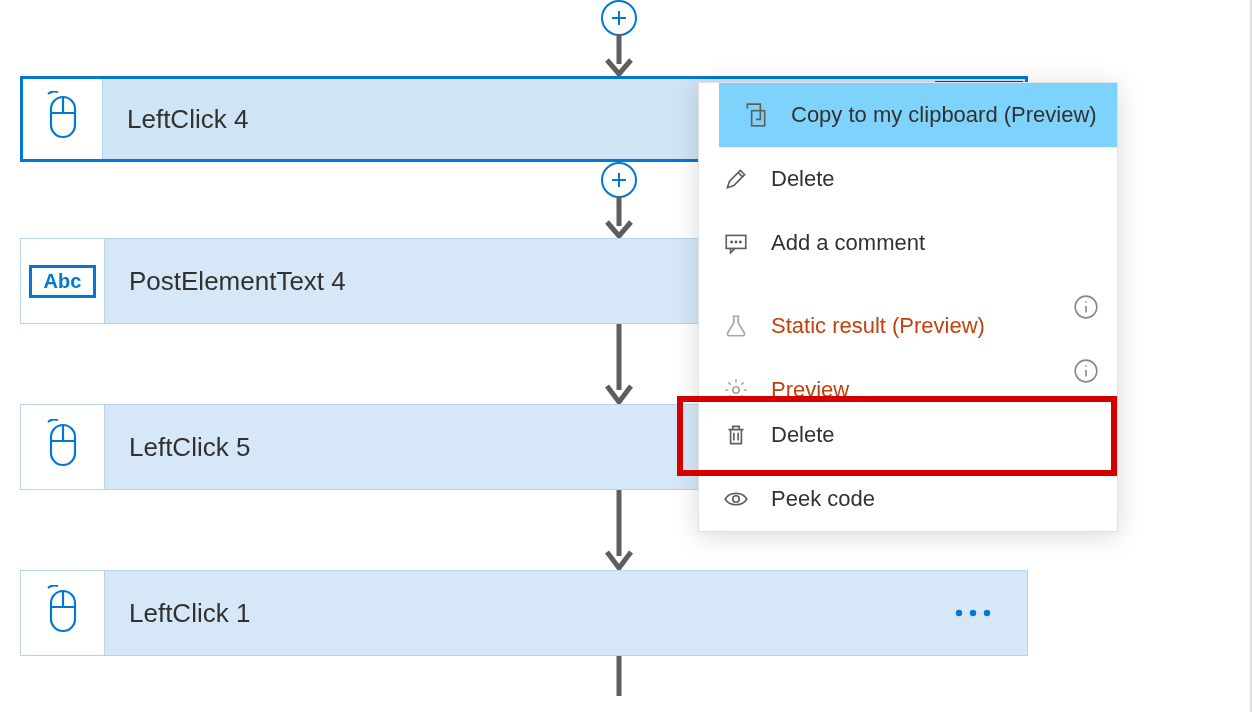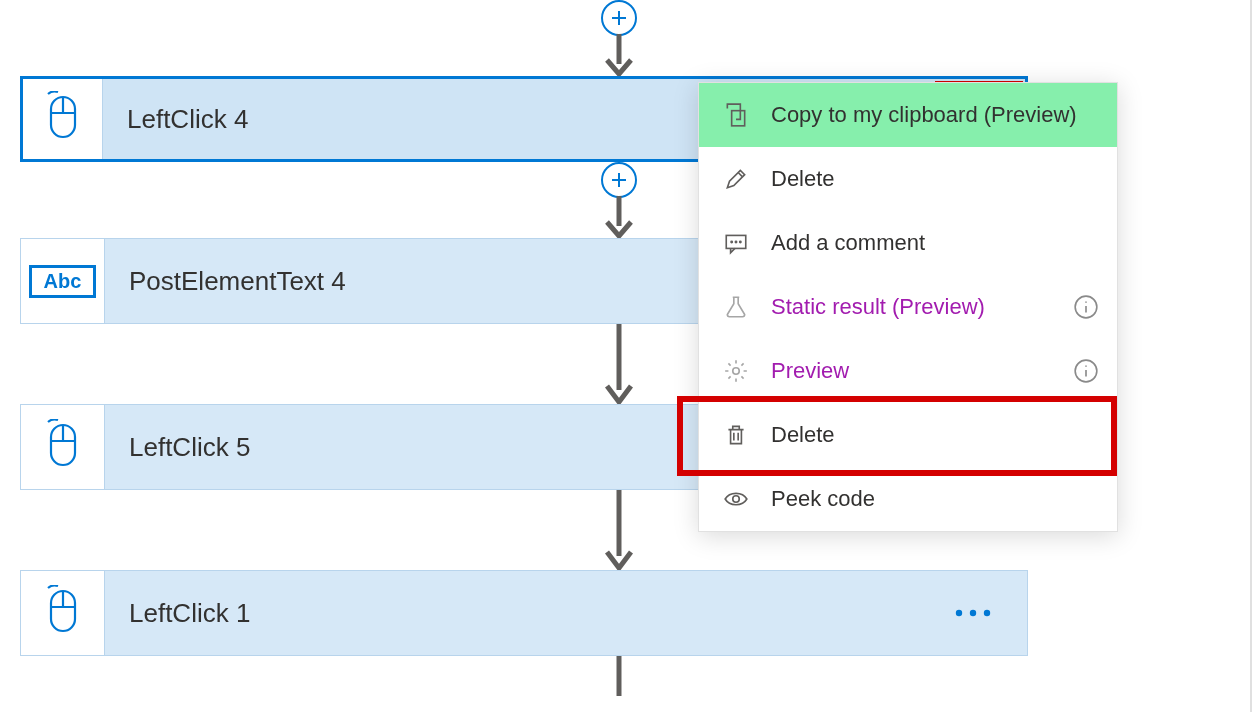--- a/index.html
+++ b/index.html
@@ -55,22 +55,22 @@
     box-shadow: 0 4px 24px rgba(0,0,0,0.15);
     z-index: 100;
   }
   .menu-item {
     height: 64px;
     display:flex; align-items:center;
     padding: 0 20px 0 24px;
     font-size: 22px; color:#323130;
     cursor:pointer; position:relative;
   }
-  .menu-item.first { background:#86efac; }
-  .menu-item.disabled { color:#a21caf; cursor:default; }
+  .menu-item.first { background:#7dd3fc;margin-left:20px; }
+  .menu-item.disabled { color:#c2410c; cursor:default;align-items:flex-end; }
   .menu-item .mi-icon { width:26px; height:26px; flex:none; margin-right:22px; display:flex; align-items:center; justify-content:center;}
   .menu-item .mi-icon svg { width:26px; height:26px; stroke:#605e5c; fill:none; stroke-width:1.5; }
   .menu-item.disabled .mi-icon svg { stroke:#a6a6a6; }
   .menu-item .info {
     position:absolute; right:18px; top:50%; transform:translateY(-50%);
     width:26px; height:26px;
   }
   .menu-item .info svg { stroke:#8a8a8a; fill:none; stroke-width:1.5; }
 
   .menu-highlight {

